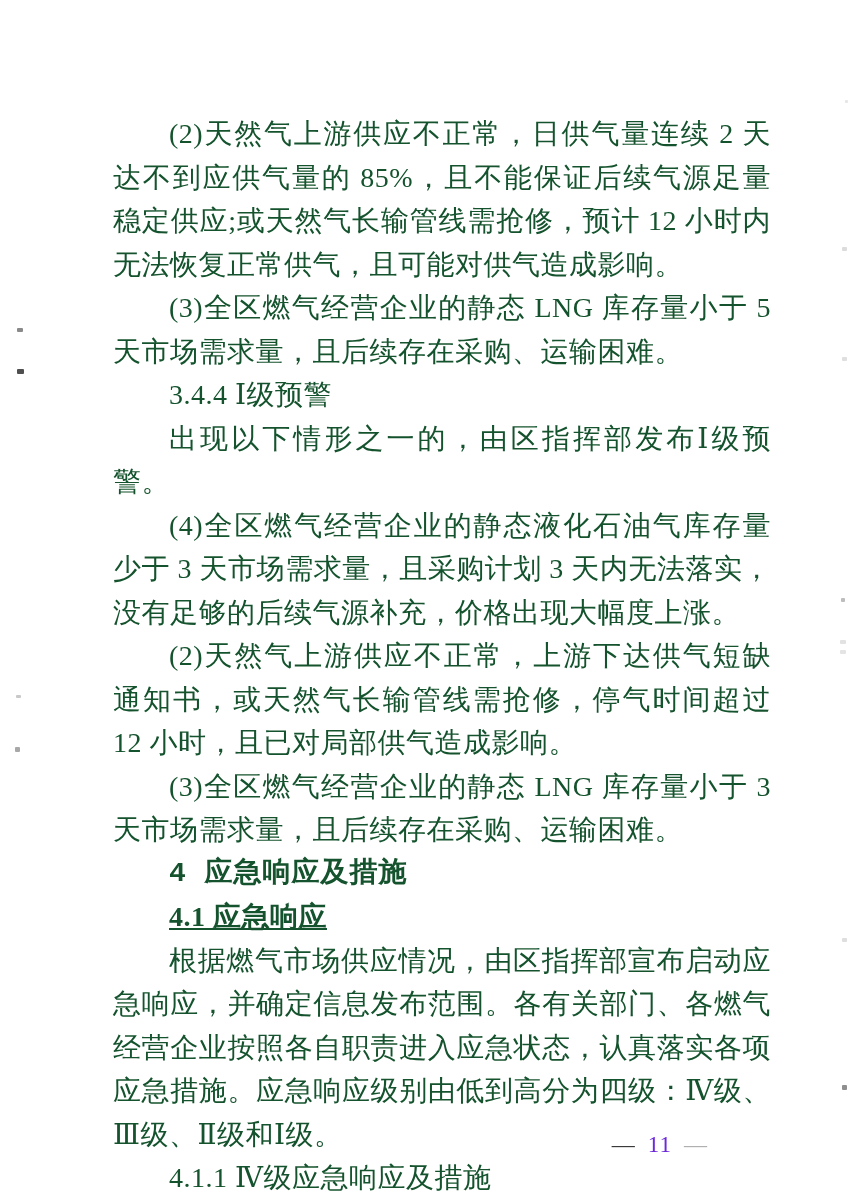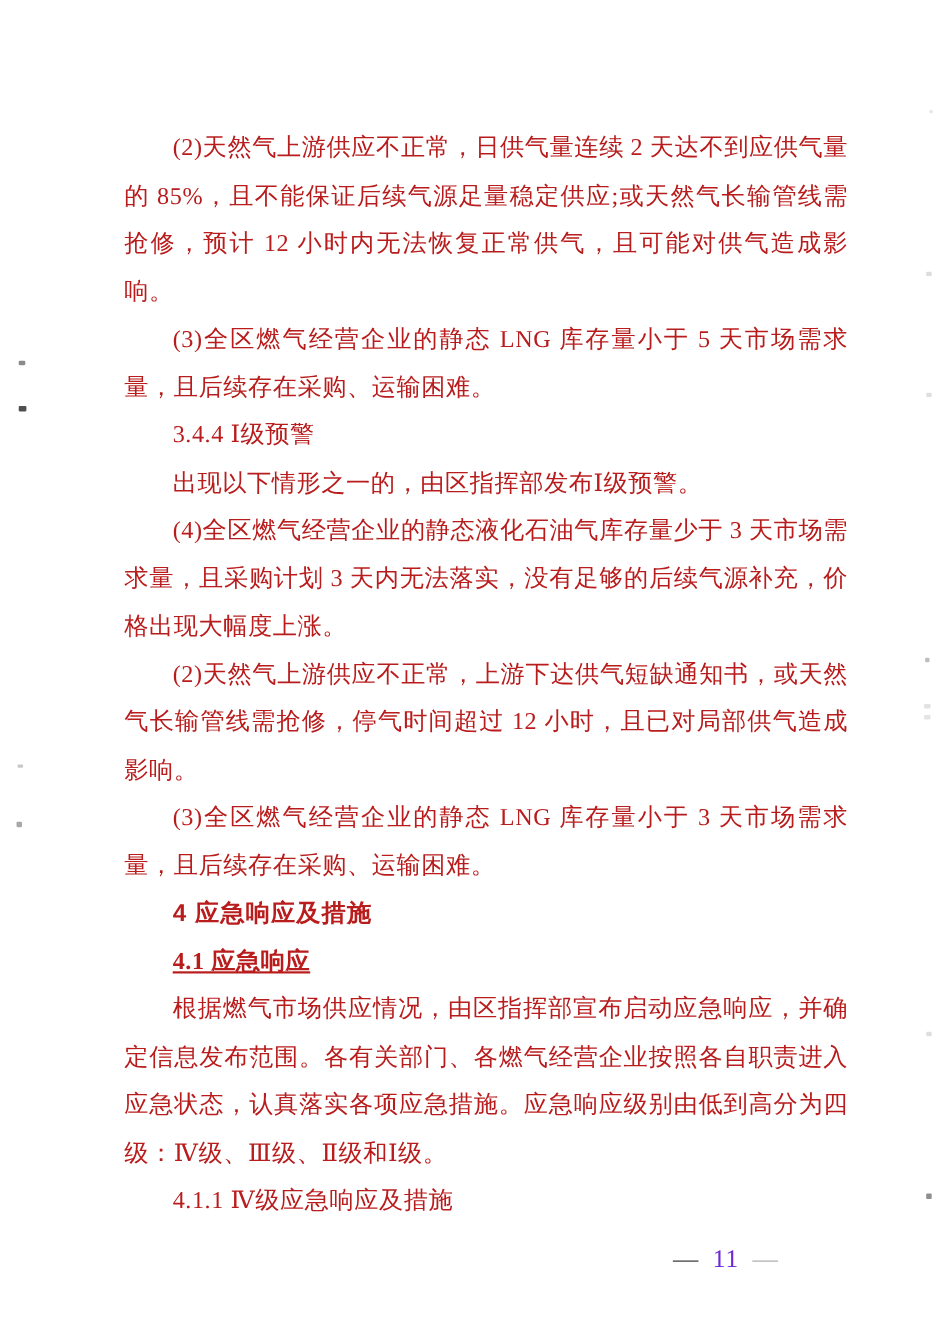--- a/index.html
+++ b/index.html
@@ -16,30 +16,30 @@
   }
   .page-content {
     position: absolute;
     left: 113px;
     top: 112px;
     width: 658px;
   }
   p.para {
     margin: 0;
     padding: 0;
-    font-size: 22px;
+    font-size: 28px;
     line-height: 43.5px;
-    color: #b91c1c;
+    color: #14532d;
     text-align: justify;
     text-indent: 2em;
     letter-spacing: 0.5px;
     font-family: "Liberation Serif", "DejaVu Serif", serif;
   }
   p.para.heading-l1 {
-    font-family: Liberation Sans, sans-serif;
+    font-family: Liberation Mono, monospace;
     font-weight: bold;
     letter-spacing: 1px;
   }
   p.para.heading-l2 {
     font-weight: bold;
     text-decoration: underline;
   }
   p.para.heading-l3 {
     font-weight: normal;
   }

